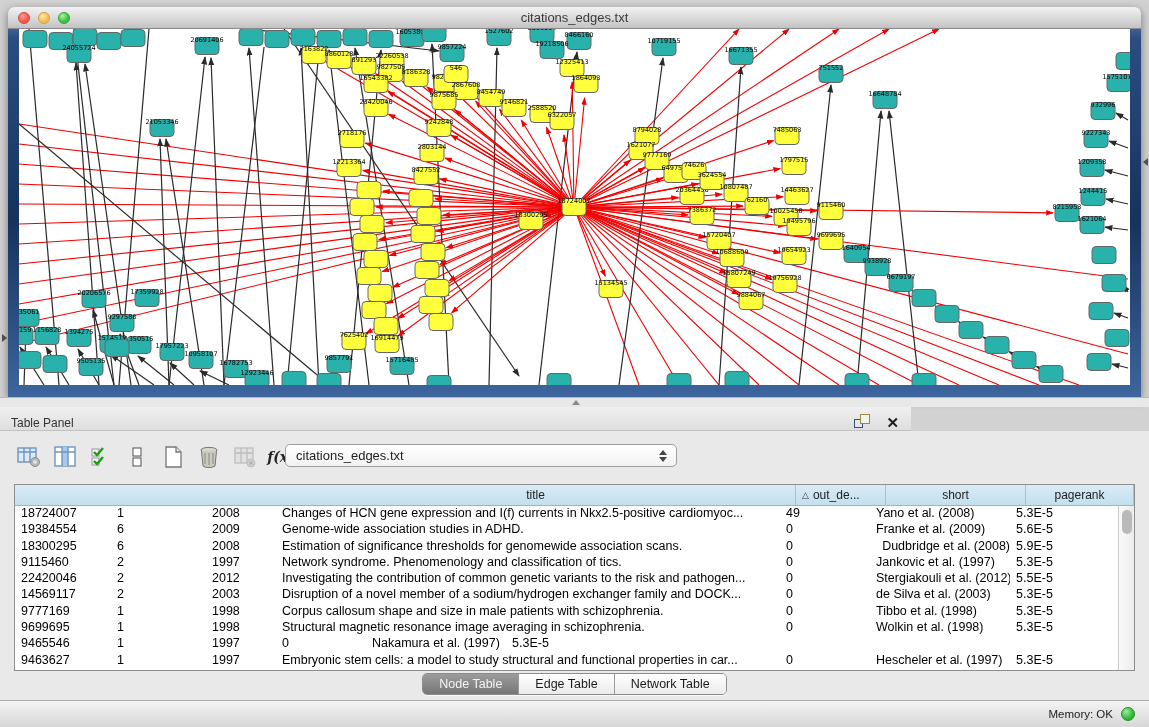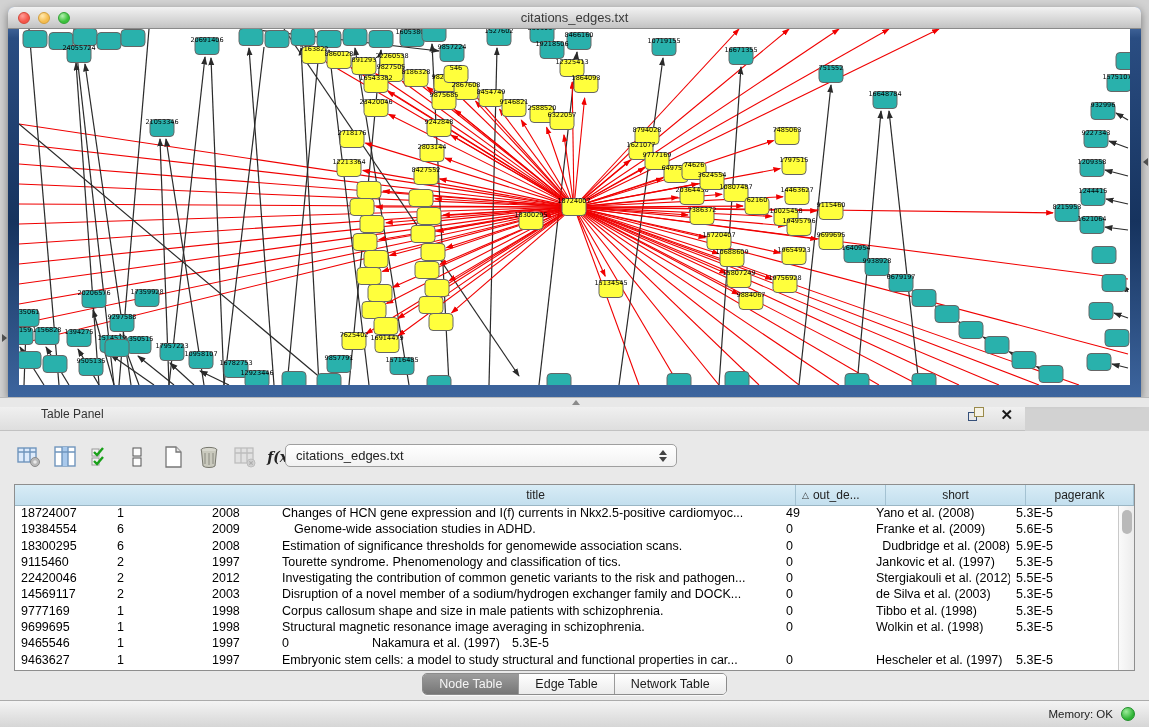--- a/index.html
+++ b/index.html
@@ -32,23 +32,23 @@
   .collapse-arrow.right { right:1px; top:158px; border-right:5px solid #555; }
 
   
   .splitter { position:absolute; left:0; top:397px; width:1149px; height:10px; background:#e8e8e8;
     border-top:1px solid #b9b9b9; }
   .splitter-handle { position:absolute; left:570px; top:2px; width:10px; height:6px; }
   .splitter-handle:before { content:""; position:absolute; left:2px; top:0;
     border-left:4px solid transparent; border-right:4px solid transparent; border-bottom:5px solid #8a8a8a; }
 
   
-  .panel-header { position:absolute; left:0; top:407px; width:1025px; height:24px;
+  .panel-header { position:absolute; left:0; top:407px; width:911px; height:24px;
     background:linear-gradient(180deg,#f0f0f0,#dedede); border-bottom:1px solid #c2c2c2;
-    display:flex; align-items:flex-start;padding-left:30px; }
+    display:flex; align-items:flex-end; }
   .panel-title { font-size:12px; color:#333; margin-left:11px; }
   .panel-header .spacer { flex:1; }
   .float-btn { width:18px; height:16px; position:relative; margin-right:14px; cursor:default; }
   .float-btn .sq1 { position:absolute; left:0; top:5px; width:9px; height:9px; border:1.5px solid #35507a; background:#e8e8e8; }
   .float-btn .sq2 { position:absolute; left:6px; top:0; width:10px; height:10px; border:1.5px solid #9a8a4a; background:#f5f2e6; }
   .close-btn { font-size:15px; font-weight:bold; color:#1a1a1a; margin-right:12px; line-height:1; }
 
   .panel-body { position:absolute; left:0; top:431px; width:1149px; height:269px; background:#e9e9e9; }
 
   .toolbar { position:absolute; left:14px; top:9px; height:34px; display:flex; align-items:center; gap:6px; }
@@ -917,39 +917,39 @@
             <div class="td" style="width: 70px;">2008</div>
             <div class="td" style="width: 486px; flex: 1 1 0%;">Changes of HCN gene expression and I(f) currents in Nkx2.5-positive cardiomyoc...</div>
             <div class="td" style="width: 90px;">49</div>
             <div class="td" style="width: 140px;">Yano et al. (2008)</div>
             <div class="td" style="width: 108px;">5.3E-5</div>
           </div>
           <div class="trow">
             <div class="td" style="width: 96px;">19384554</div>
             <div class="td" style="width: 95px;">6</div>
             <div class="td" style="width: 70px;">2009</div>
-            <div class="td" style="width: 486px; flex: 1 1 0%; margin-left: 12px;">Genome-wide association studies in ADHD.</div>
+            <div class="td" style="width: 486px; flex: 1 1 0%;">Genome-wide association studies in ADHD.</div>
             <div class="td" style="width: 90px;">0</div>
             <div class="td" style="width: 140px;">Franke et al. (2009)</div>
             <div class="td" style="width: 108px;">5.6E-5</div>
           </div>
           <div class="trow">
             <div class="td" style="width: 96px;">18300295</div>
             <div class="td" style="width: 95px;">6</div>
             <div class="td" style="width: 70px;">2008</div>
             <div class="td" style="width: 486px; flex: 1 1 0%;">Estimation of significance thresholds for genomewide association scans.</div>
             <div class="td" style="width: 90px;">0</div>
             <div class="td" style="width: 140px; text-align: right;">Dudbridge et al. (2008)</div>
             <div class="td" style="width: 108px;">5.9E-5</div>
           </div>
           <div class="trow">
             <div class="td" style="width: 96px;">9115460</div>
             <div class="td" style="width: 95px;">2</div>
             <div class="td" style="width: 70px;">1997</div>
-            <div class="td" style="width: 486px; flex: 1 1 0%;">Tourette syndrome. Phenomenology and classification of tics.</div>
+            <div class="td" style="width: 486px; flex: 1 1 0%;">Network syndrome. Phenomenology and classification of tics.</div>
             <div class="td" style="width: 90px;">0</div>
             <div class="td" style="width: 140px;">Jankovic et al. (1997)</div>
             <div class="td" style="width: 108px;">5.3E-5</div>
           </div>
           <div class="trow">
             <div class="td" style="width: 96px;">22420046</div>
             <div class="td" style="width: 95px;">2</div>
             <div class="td" style="width: 70px;">2012</div>
             <div class="td" style="width: 486px; flex: 1 1 0%;">Investigating the contribution of common genetic variants to the risk and pathogen...</div>
             <div class="td" style="width: 90px;">0</div>

